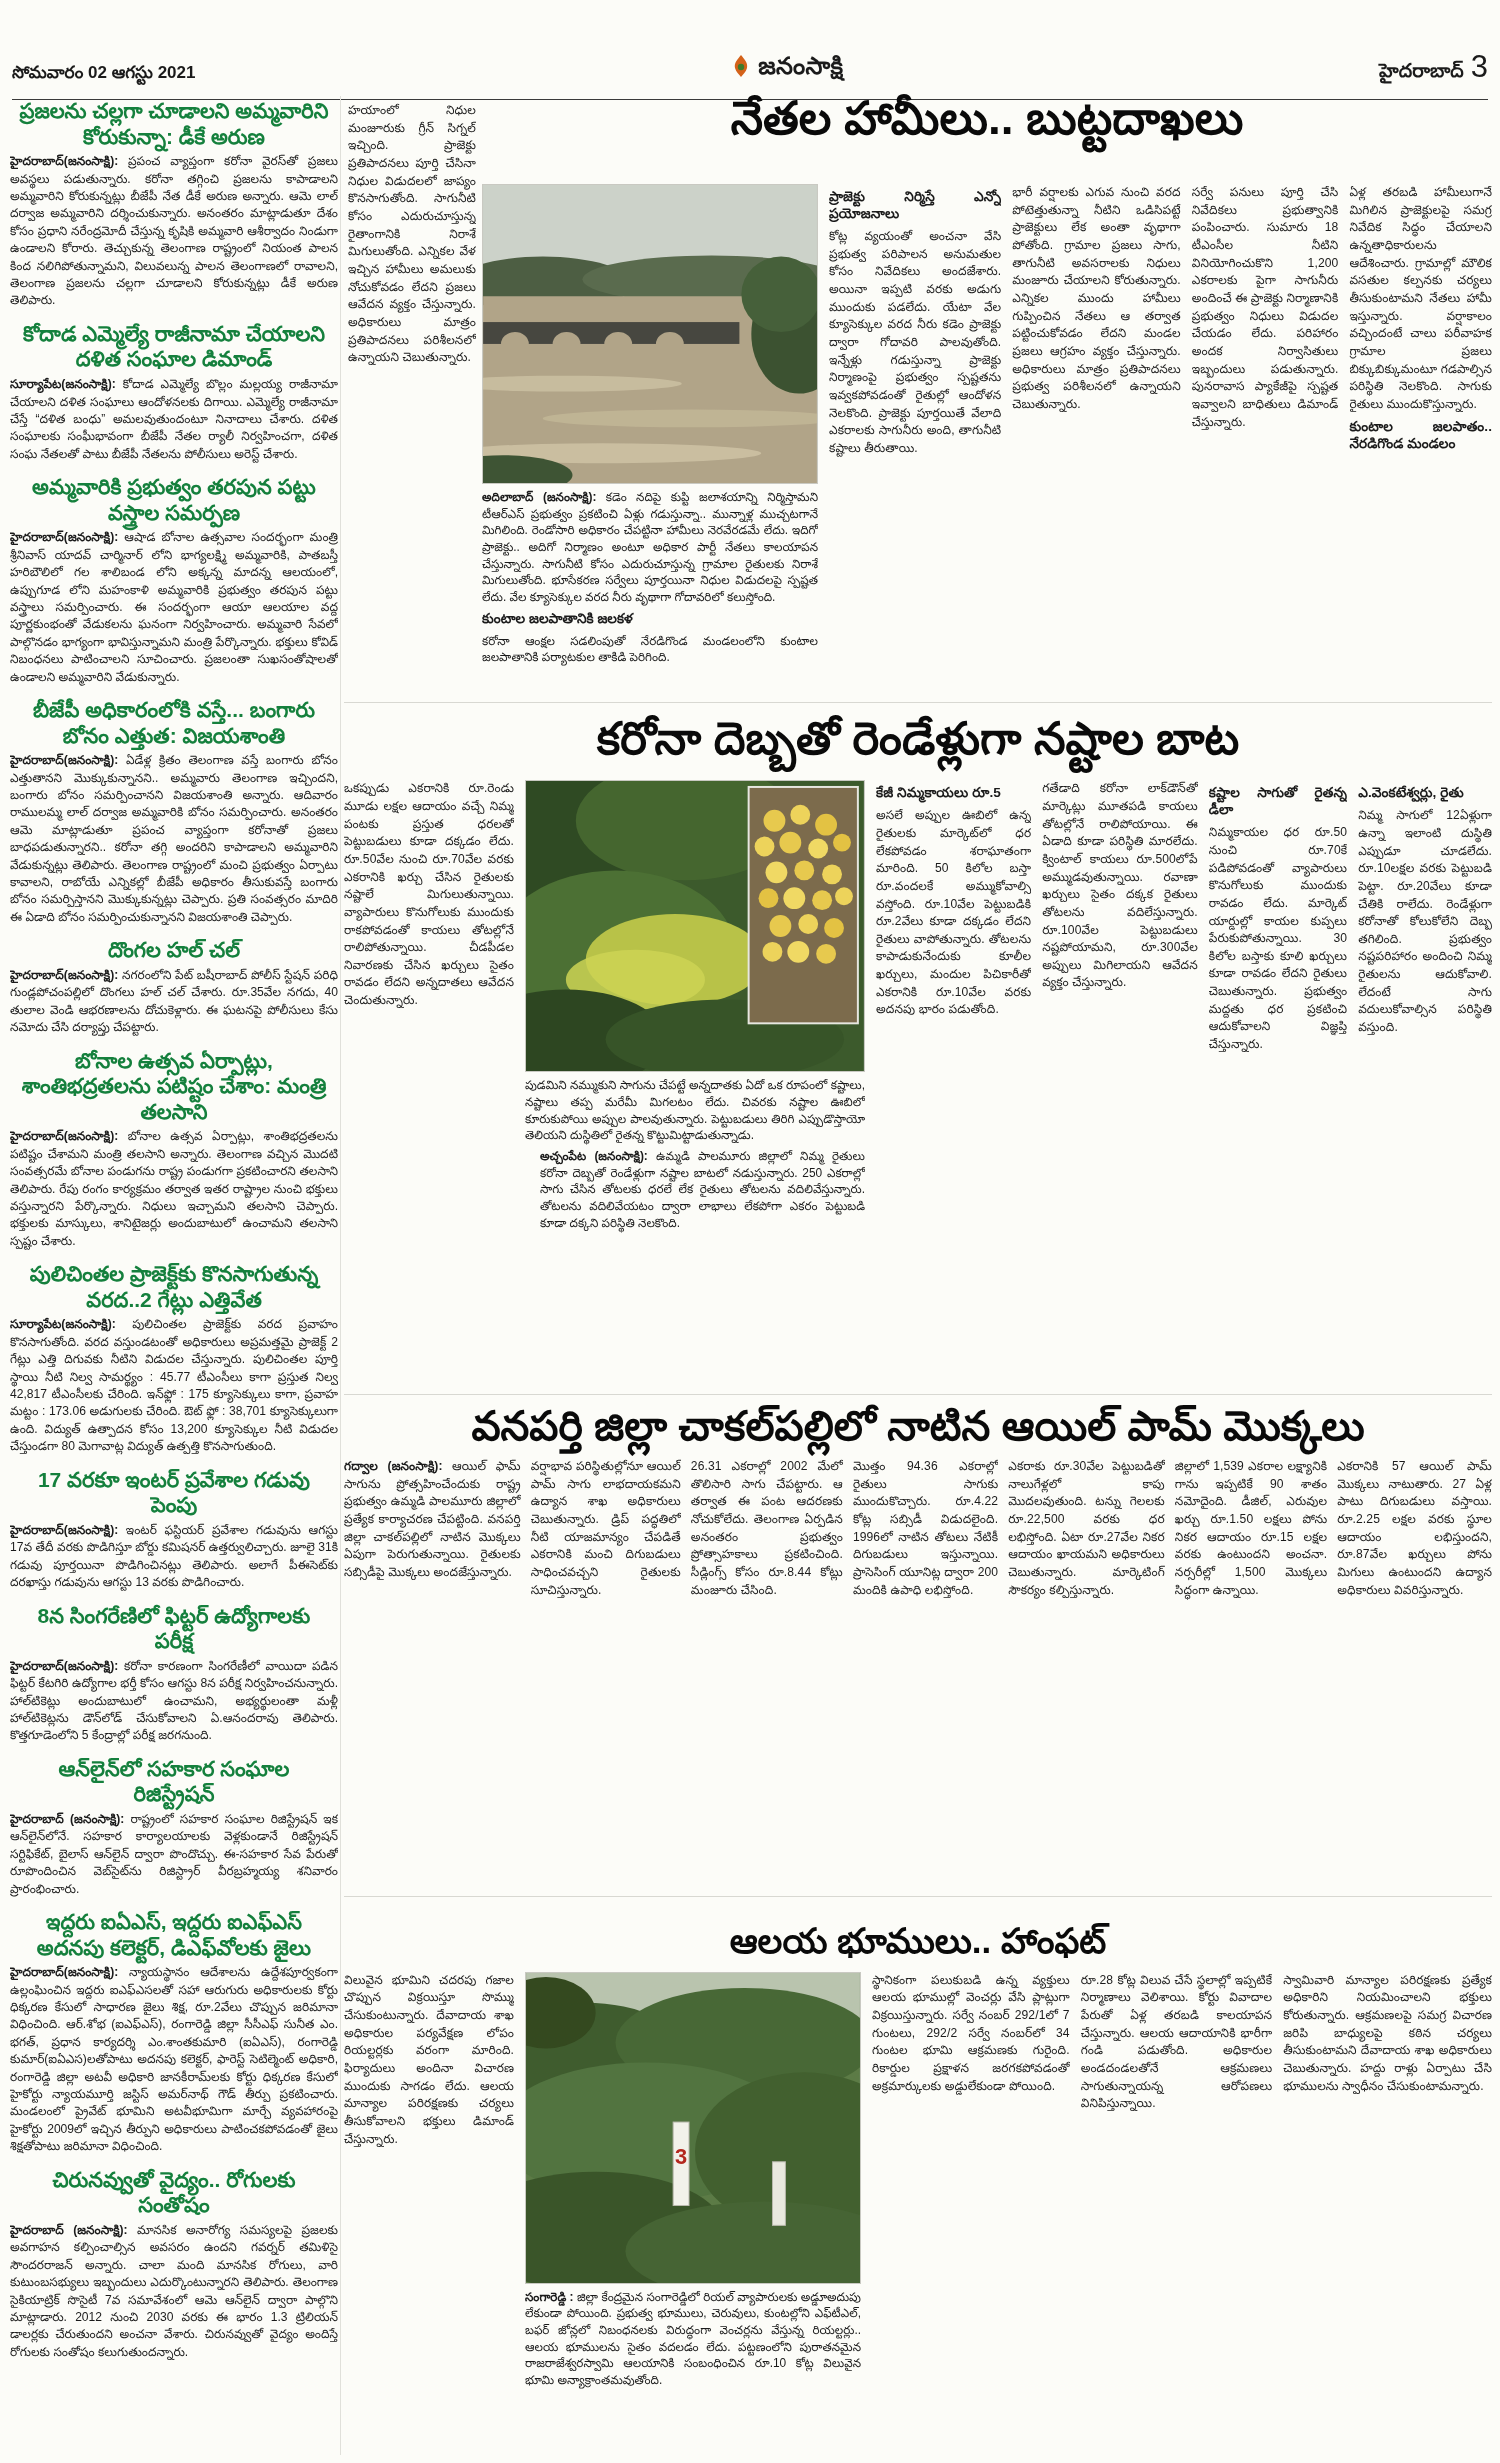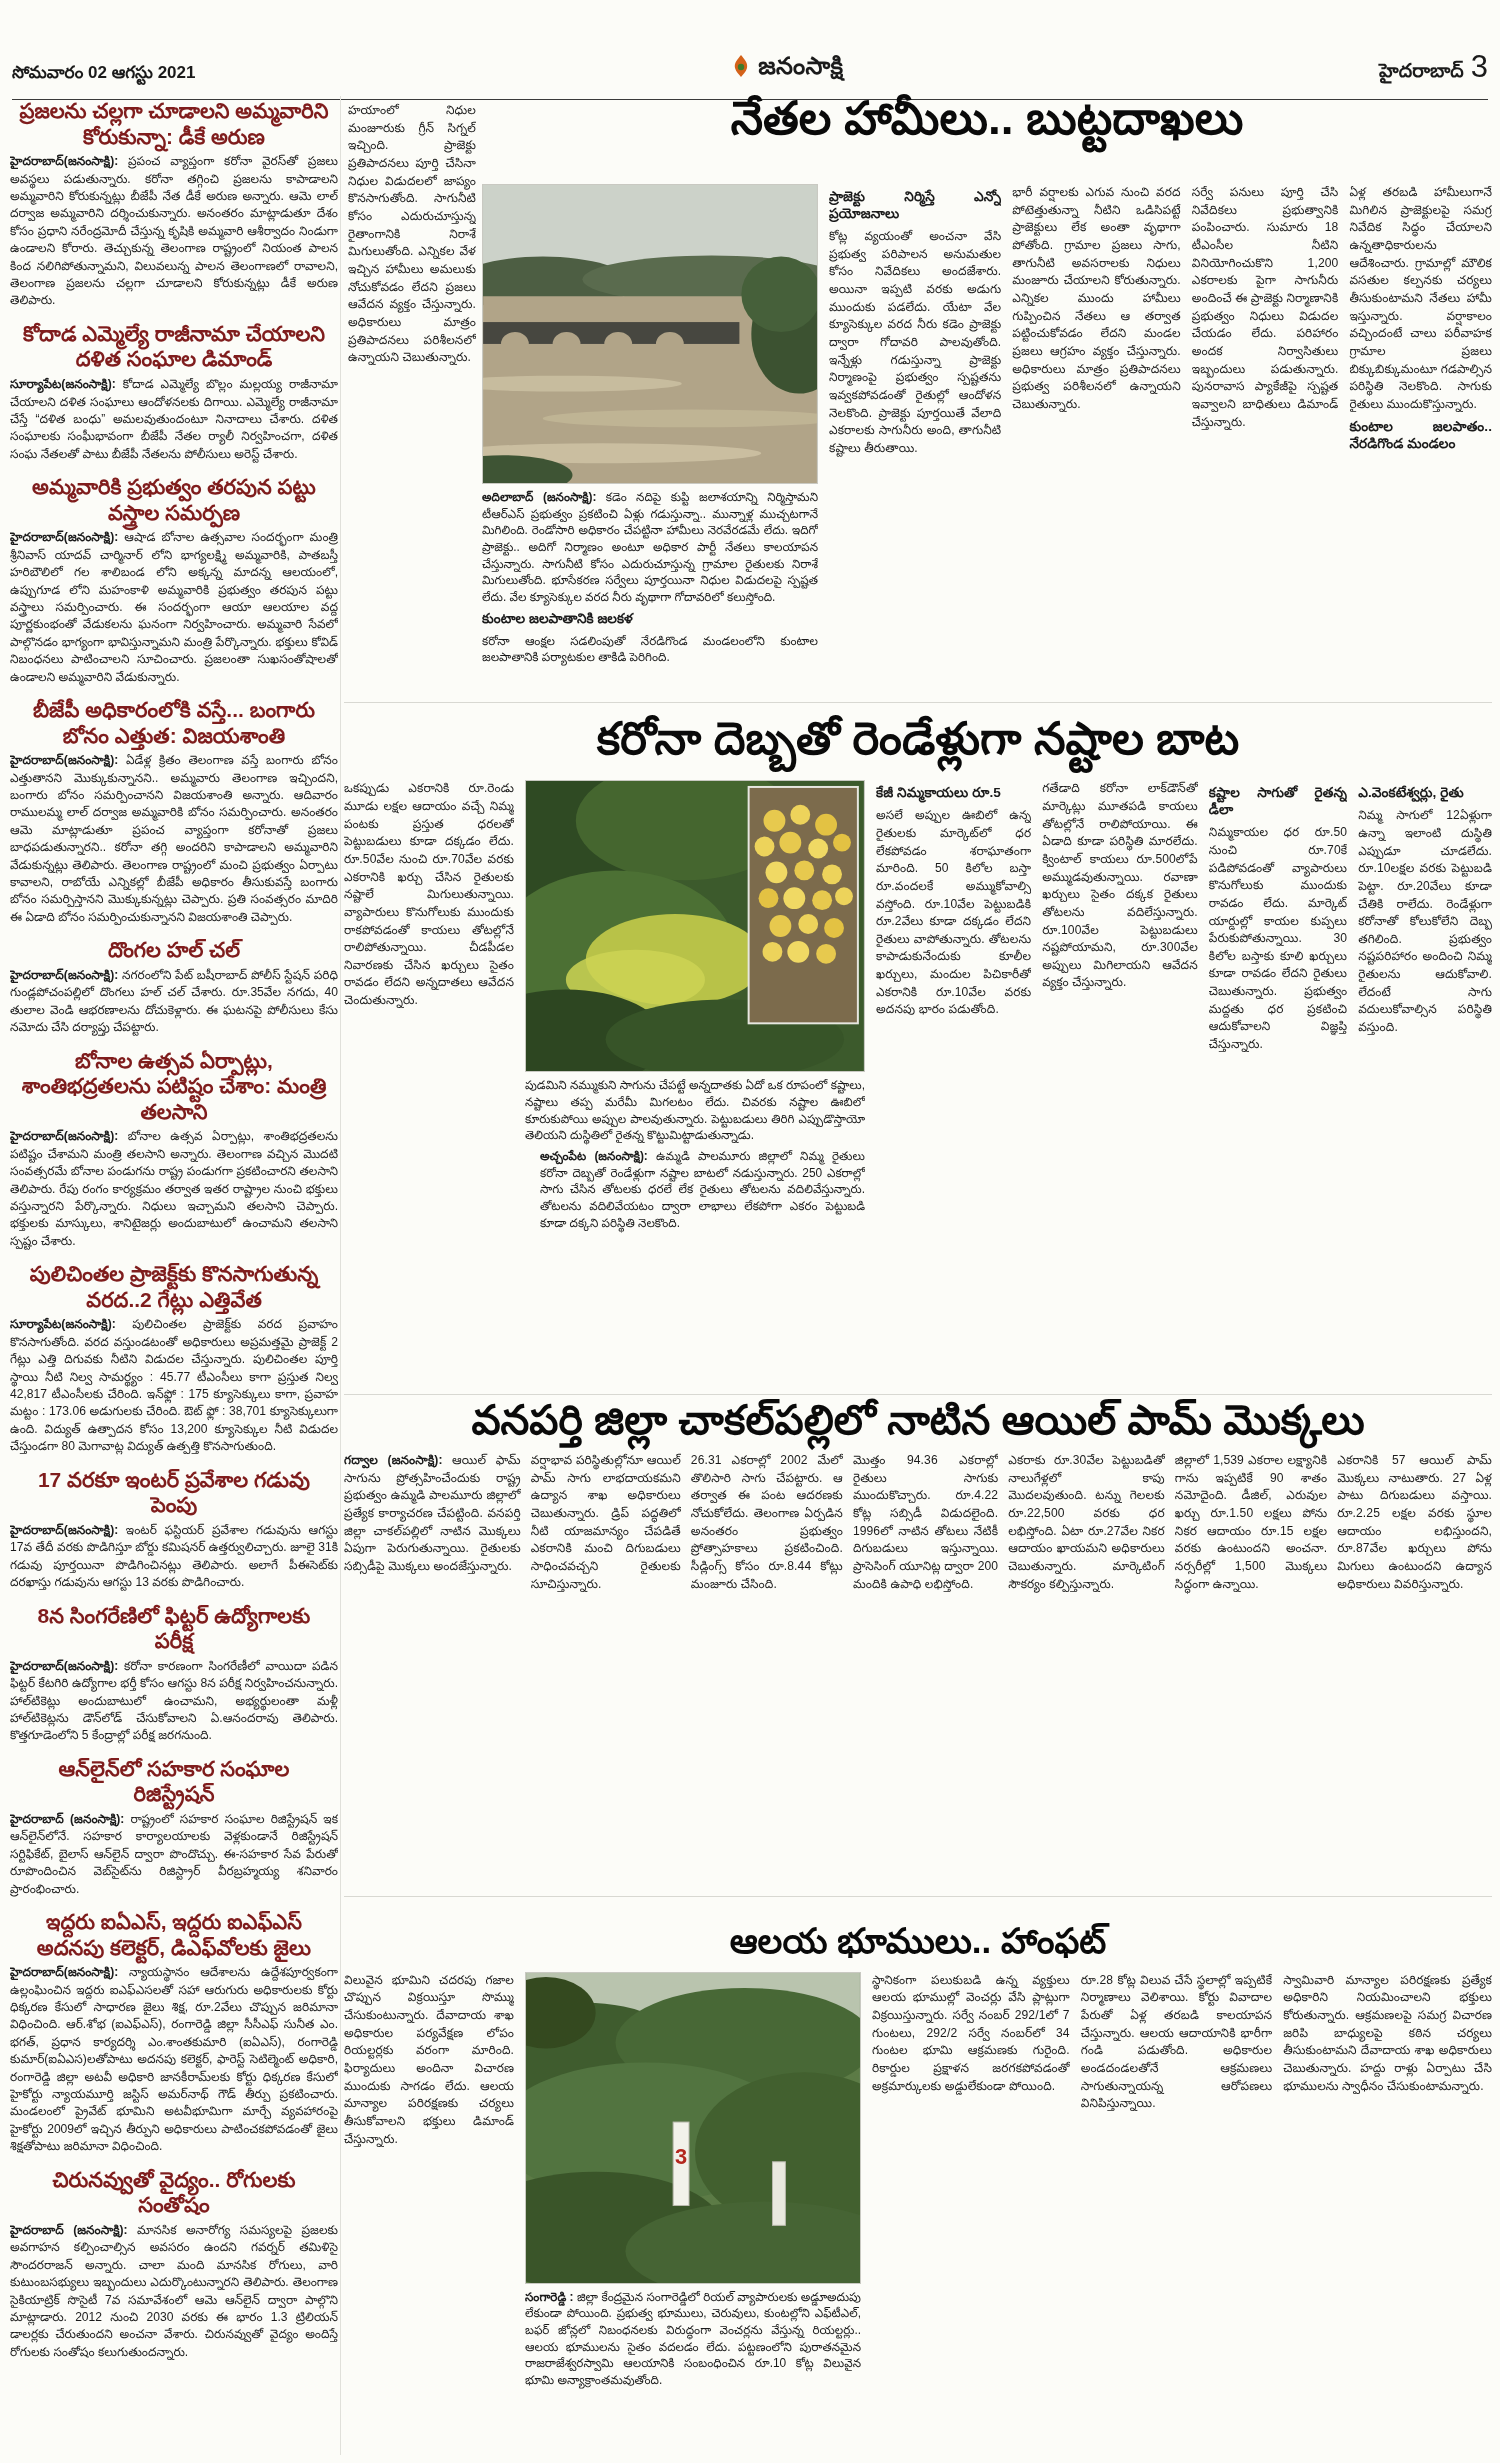--- a/index.html
+++ b/index.html
@@ -9,21 +9,21 @@
   .hdr{position:absolute;left:12px;right:12px;top:46px;height:40px;display:flex;
        align-items:flex-end;justify-content:space-between;border-bottom:1.6px solid #3a3a3a;padding-bottom:13px;gap:36px;}
   .hdr-date{font-weight:700;font-size:17px;}
   .hdr-brand{display:flex;align-items:center;gap:7px;font-weight:800;font-size:24px;letter-spacing:.3px;}
   .hdr-right{font-weight:700;font-size:19px;display:flex;align-items:baseline;gap:7px;}
   .hdr-page{font-size:31px;font-weight:500;}
   .vline{position:absolute;left:340px;top:96px;bottom:8px;width:1px;background:#e0e0da;}
   
   .leftrail{position:absolute;left:10px;top:96px;width:328px;bottom:6px;display:flex;
             flex-direction:column;gap:9px;overflow:hidden;}
-  .art h3{margin:2px 6px 4px;text-align:center;font-size:21px;line-height:1.22;font-weight:800;color:#7f1d1d;}
+  .art h3{margin:2px 6px 4px;text-align:center;font-size:21px;line-height:1.22;font-weight:800;color:#15803d;}
   .art p{margin:0;font-size:12.1px;line-height:1.44;text-align:justify;}
   .dl{font-weight:800;}
   
   .sec{position:absolute;left:344px;width:1148px;overflow:hidden;}
   .sec-rule{border-top:1px solid #d8d8d2;}
   .bigh{text-align:center;font-weight:800;line-height:1.05;color:#0a0a0a;margin:0;}
   .col{font-size:12.1px;line-height:1.46;text-align:justify;overflow:hidden;letter-spacing:.1px;}
   .sub{font-weight:800;font-size:13.6px;margin:5px 0;line-height:1.25;}
   .cap{font-size:11.9px;line-height:1.4;text-align:justify;margin-top:5px;}
   .photostack{flex:none;display:flex;flex-direction:column;overflow:hidden;}
@@ -31,21 +31,21 @@
   
   #sec-main{top:92px;height:610px;}
   #main-headline{position:absolute;left:138px;top:2px;width:1010px;font-size:46px;}
   #main-col0{position:absolute;left:4px;top:10px;width:128px;height:592px;}
   #main-row{position:absolute;left:138px;top:92px;right:0;bottom:0;display:flex;gap:11px;}
   
   #sec-corona{top:702px;height:692px;padding-top:6px;box-sizing:border-box;}
   #corona-headline{font-size:45px;margin:6px 0 18px;}
   #corona-row{display:flex;gap:11px;height:600px;}
   
-  #sec-oil{top:1394px;height:500px;box-sizing:border-box;}
+  #sec-oil{top:1394px;height:500px;padding-top:6px;box-sizing:border-box;}
   #oil-headline{font-size:41px;margin:4px 0 10px;}
   #oil-row{display:flex;gap:10px;height:430px;}
   
   #sec-temple{top:1896px;height:565px;padding-top:4px;box-sizing:border-box;}
   #temple-headline{font-size:35px;margin:22px 0 12px;}
   #temple-row{display:flex;gap:11px;height:460px;}
 </style>
 </head>
 <body>
 

